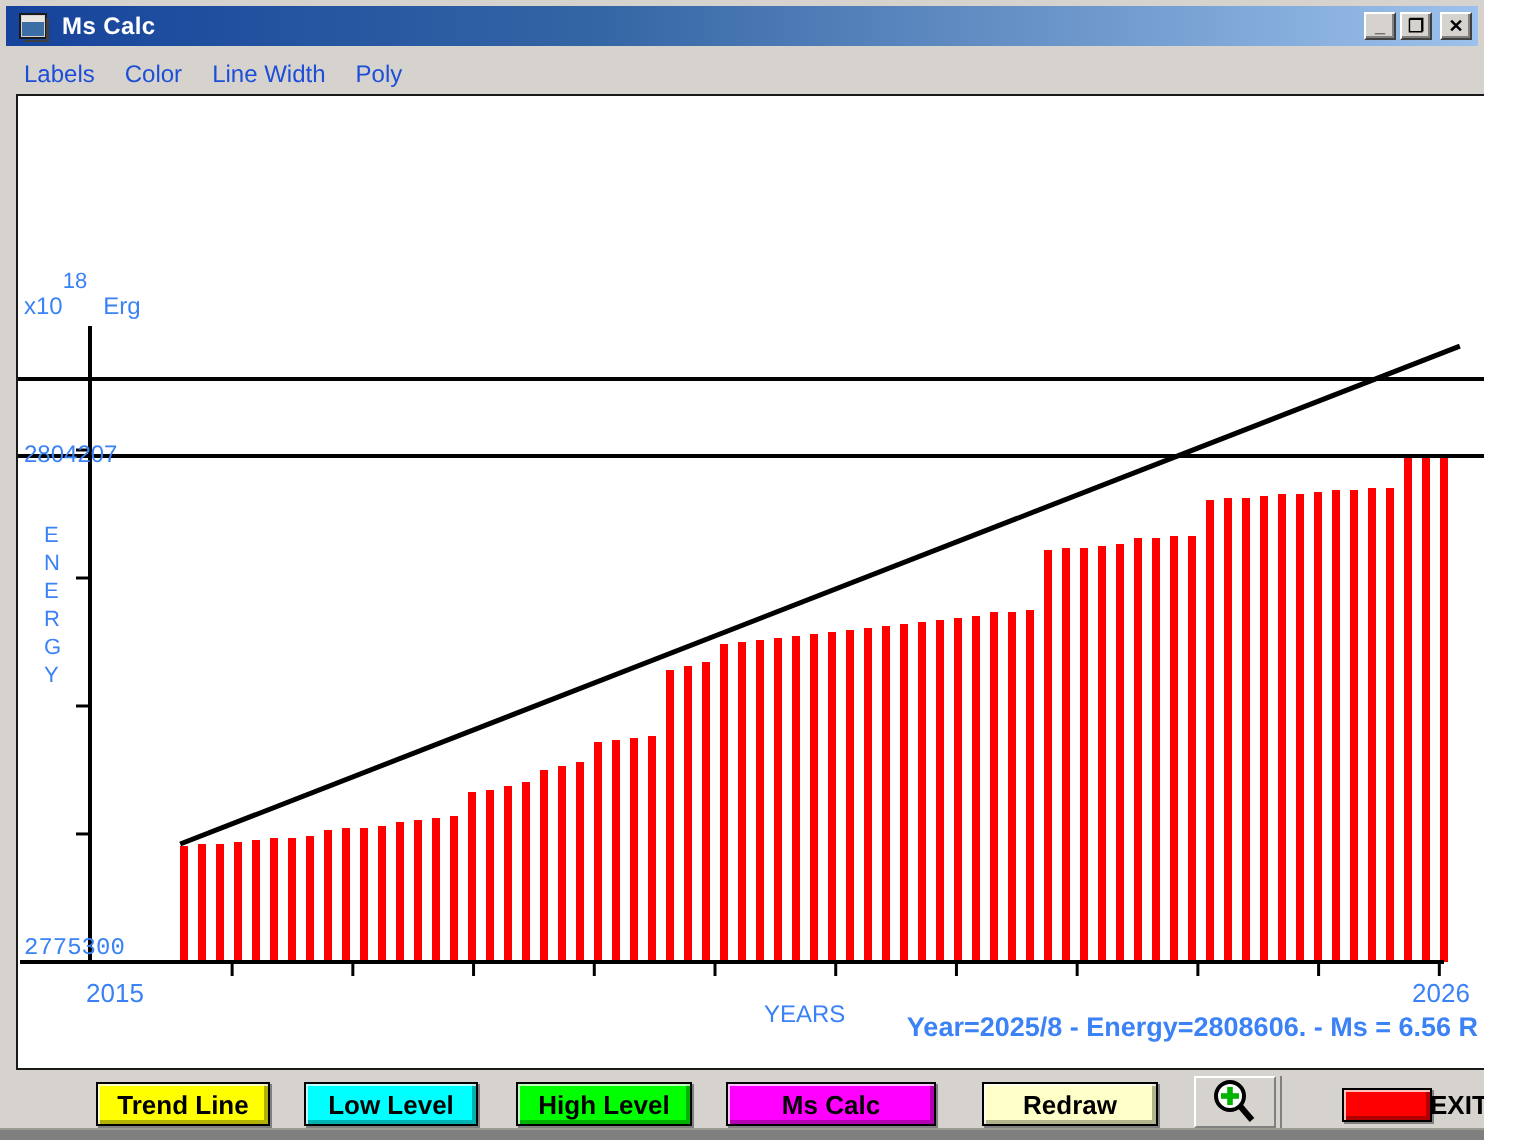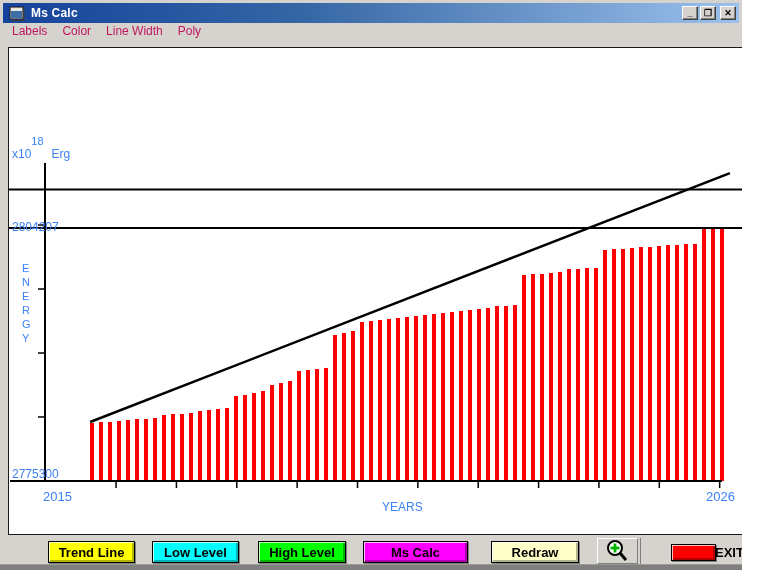--- a/index.html
+++ b/index.html
@@ -18,36 +18,36 @@
   .title-text{color:#FFFFFF;font-size:12px;font-weight:bold;letter-spacing:.2px;}
   .winbtns{margin-left:auto;display:flex;gap:2px;align-items:center;}
   .wbtn{
     width:16px;height:14px;background:#D6D3CE;border:1px solid;
     border-color:#FFFFFF #404040 #404040 #FFFFFF;box-shadow:inset -1px -1px 0 #808080;
     font-size:9px;line-height:10px;font-weight:bold;color:#000;padding:0;text-align:center;
     font-family:"Liberation Sans",sans-serif;cursor:pointer;
   }
   .wbtn.close{margin-left:2px;}
   .menubar{position:absolute;left:3px;top:24px;right:3px;height:20px;background:#D6D3CE;
-    display:flex;align-items:flex-start;padding-left:9px;font-size:12px;color:#be185d;}
+    display:flex;align-items:flex-end;padding-left:9px;font-size:12px;color:#1d4ed8;}
   .menu-item{margin-right:15px;cursor:default;}
   .chart-panel{
     position:absolute;left:8px;top:47px;width:750px;height:488px;
     background:#FFFFFF;border:1px solid #1A1A1A;
   }
   #chart-svg{position:absolute;left:0;top:0;}
   .lbl{position:absolute;color:#3b82f6;white-space:nowrap;}
   .ylabel-row{left:3px;top:87px;font-size:12px;}
   .ylabel-row .base{position:relative;top:8px;}
   .ylabel-row sup{font-size:11px;}
   .ylabel-row .unit{position:relative;top:8px;margin-left:8px;}
   .level-label{left:3px;top:172px;font-size:12px;}
   .energy-vert{left:13px;top:213px;width:12px;font-size:11px;line-height:14px;
     word-break:break-all;white-space:normal;letter-spacing:0;}
-  .ybottom-label{left:3px;top:419px;font-size:12px;}
+  .ybottom-label{left:3px;top:419px;font-size:12px;font-family:Liberation Mono, monospace;}
   .xstart-label{left:34px;top:441px;font-size:13px;}
   .xend-label{left:697px;top:441px;font-size:13px;}
   .xlabel{left:373px;top:452px;font-size:12px;}
   .status{right:18px;top:458px;font-size:13.5px;font-weight:bold;}
   .vb-btn{
     position:absolute;top:541px;height:22px;border:1px solid #000000;
     box-shadow:inset 1px 1px 0 rgba(255,255,255,.75), inset -2px -2px 0 rgba(0,0,0,.3), 1px 1px 0 #808080;
     font-family:"Liberation Sans",sans-serif;font-size:13px;font-weight:bold;color:#000;
     padding:0;cursor:pointer;
   }
@@ -192,20 +192,21 @@
 
     <div class="lbl ylabel-row">
       <span class="base">x10</span><sup>18</sup><span class="unit">Erg</span>
     </div>
     <div class="lbl level-label">2804207</div>
     <div class="lbl energy-vert">ENERGY</div>
     <div class="lbl ybottom-label">2775300</div>
     <div class="lbl xstart-label">2015</div>
     <div class="lbl xend-label">2026</div>
     <div class="lbl xlabel">YEARS</div>
+    <div class="lbl status">Year=2025/8 - Energy=2808606. - Ms = 6.56 R</div>
   </div>
 
   <button class="vb-btn" id="btn-trend-line" style="background: rgb(255, 255, 0);">Trend Line</button>
   <button class="vb-btn" id="btn-high-level" style="background: rgb(0, 255, 0);">High Level</button>
   <button class="vb-btn" id="btn-low-level" style="background: rgb(0, 255, 255);">Low Level</button>
   <button class="vb-btn" id="btn-ms-calc" style="background: rgb(255, 0, 255);">Ms Calc</button>
   <button class="vb-btn" id="btn-redraw" style="background: rgb(255, 255, 200);">Redraw</button>
 
   <button id="zoom-box" style="background: rgb(214, 211, 206);">
     <svg width="26" height="24" viewBox="0 0 26 24">

